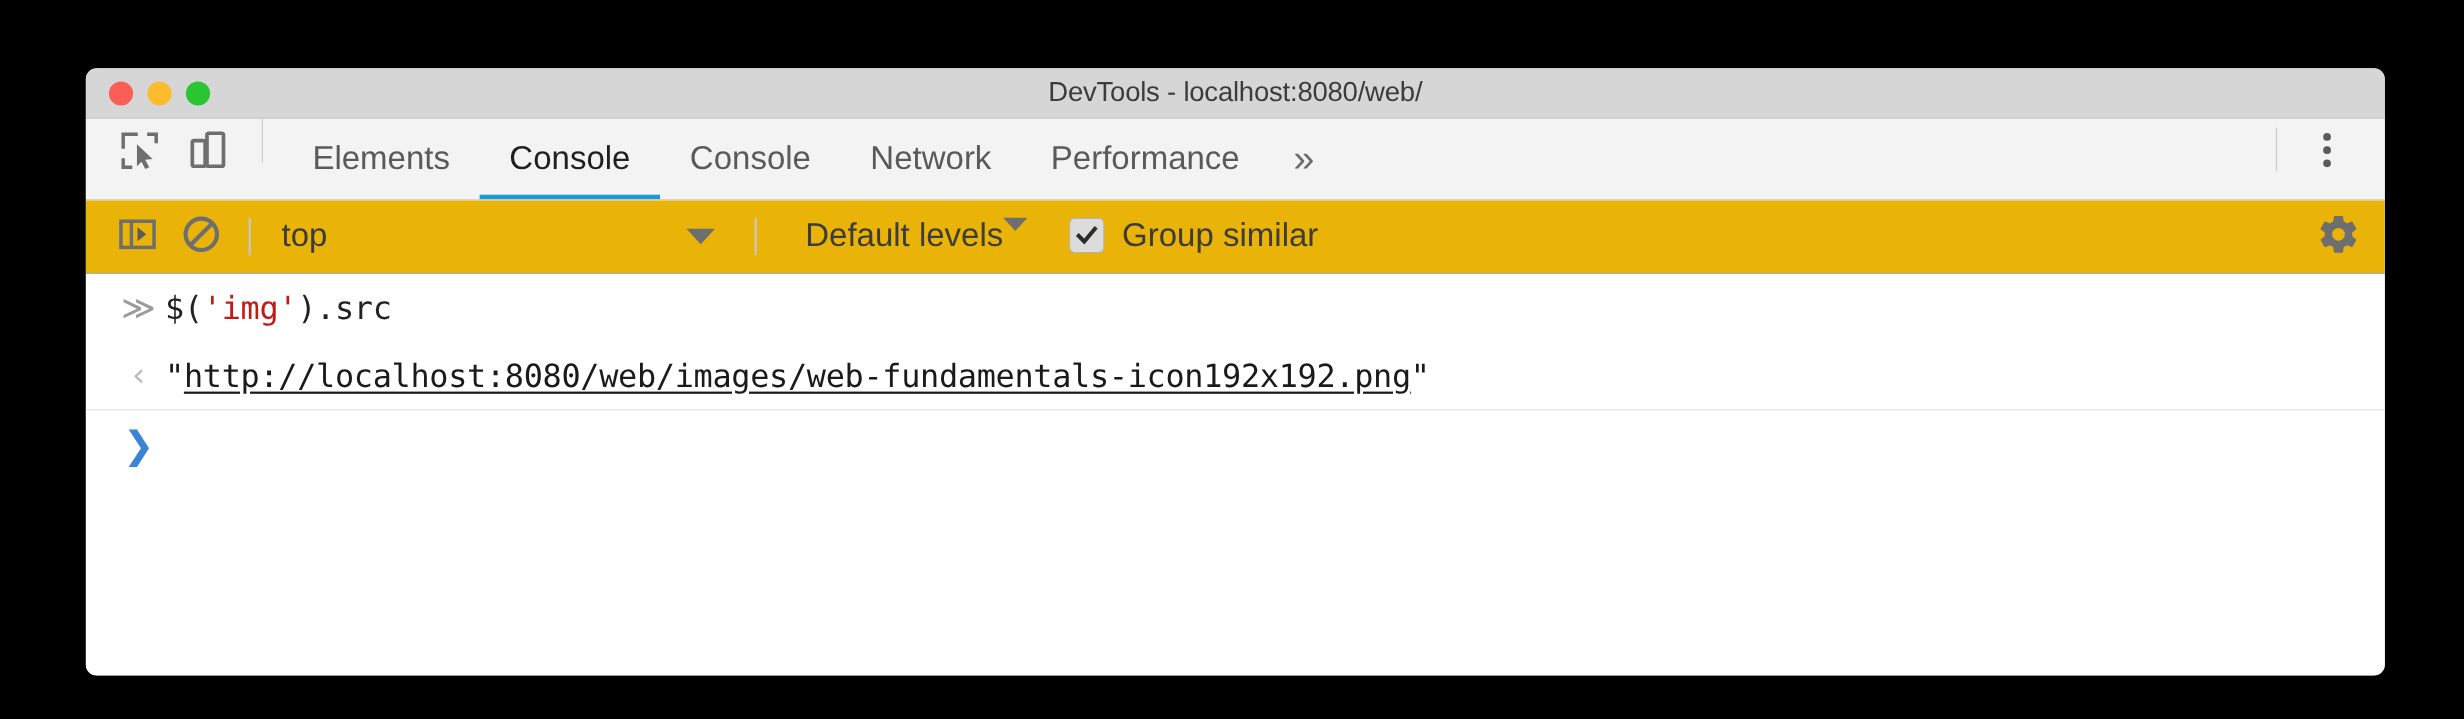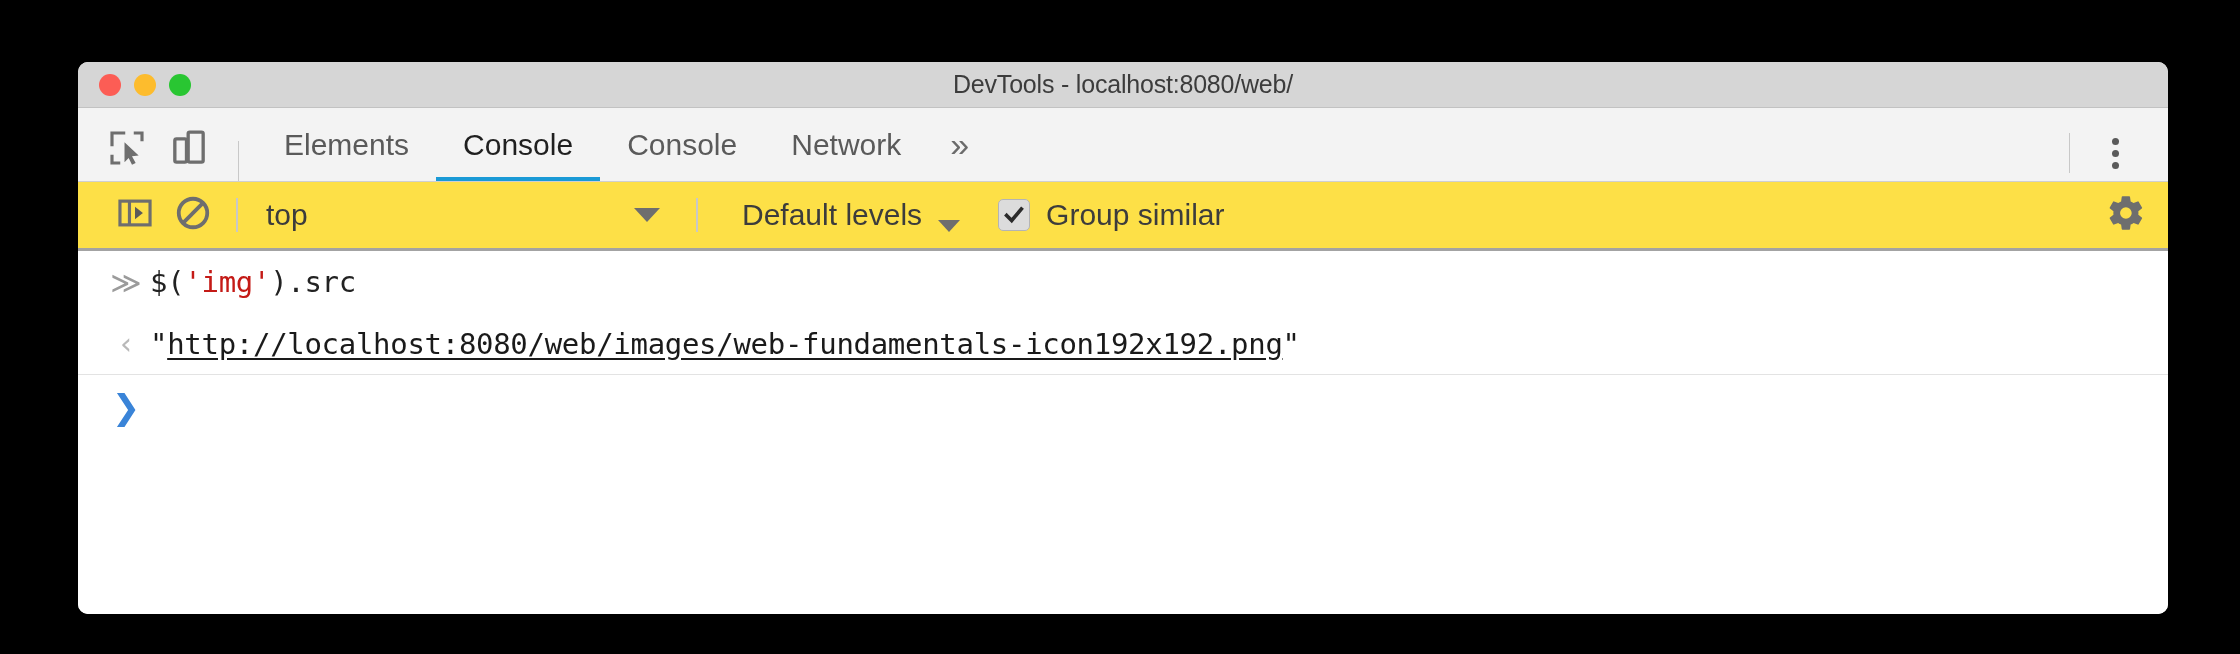--- a/index.html
+++ b/index.html
@@ -64,21 +64,21 @@
     font-family: "Liberation Sans", sans-serif;
     letter-spacing: -0.2px;
   }
 
   
   .tabbar {
     height: 73px;
     background: #f3f3f3;
     border-bottom: 1px solid #cfcfcf;
     display: flex;
-    align-items: flex-end;
+    align-items: flex-start;
     flex: 0 0 auto;
     position: relative;
   }
   .tb-icon-btn {
     width: 62px;
     height: 62px;
     display: flex;
     align-items: center;
     justify-content: center;
     flex: 0 0 auto;
@@ -143,26 +143,26 @@
     width: 7px;
     height: 7px;
     border-radius: 50%;
     background: #5a5a5a;
     display: block;
   }
 
   
   .console-toolbar {
     height: 66px;
-    background: #fde047;
-    border-bottom: 3px solid #a3a3a3;
-    display: flex;
-    align-items: center;
-    flex: 0 0 auto;
-    padding: 0 0 0 28px;
+    background: #eab308;
+    border-bottom: 1px solid #a3a3a3;
+    display: flex;
+    align-items: center;
+    flex: 0 0 auto;
+    padding: 0 0 0 18px;
   }
   .ct-icon {
     width: 58px;
     height: 58px;
     display: flex;
     align-items: center;
     justify-content: center;
     flex: 0 0 auto;
   }
   .vsep-sm {
@@ -208,29 +208,28 @@
     outline: none;
     font-size: 30px;
     color: #333;
     padding: 0 14px;
     box-sizing: border-box;
     font-family: "Liberation Sans", sans-serif;
   }
   .filter-input::placeholder { color: #9a9a9a; opacity: 1; }
   .levels {
     display: flex;
-    align-items: flex-end;
-    gap: 16px;
+    align-items: flex-start;
     margin-left: 30px;
     flex: 0 0 auto;
   }
   .levels-label { font-size: 30px; color: #3c3c3c; white-space: nowrap; }
   .group-similar {
     display: flex;
-    align-items: center;
+    align-items: flex-start;
     gap: 16px;
     margin-left: 38px;
     flex: 0 0 auto;
   }
   .checkbox {
     width: 30px;
     height: 30px;
     border-radius: 5px;
     background: #dcdcdc;
     border: 1px solid #b4b4b4;
@@ -342,20 +341,23 @@
       </div>
       <div class="tab active">
         <span>Console</span>
       </div>
       <div class="tab">
         <span>Console</span>
       </div>
       <div class="tab">
         <span>Network</span>
       </div>
+      <div class="tab">
+        <span>Performance</span>
+      </div>
       <div class="tab overflow">
         <span>»</span>
       </div>
     </div>
 
     <div class="tabbar-right">
       <div class="vsep"></div>
       <div class="kebab">
         <i></i>
         <i></i>

